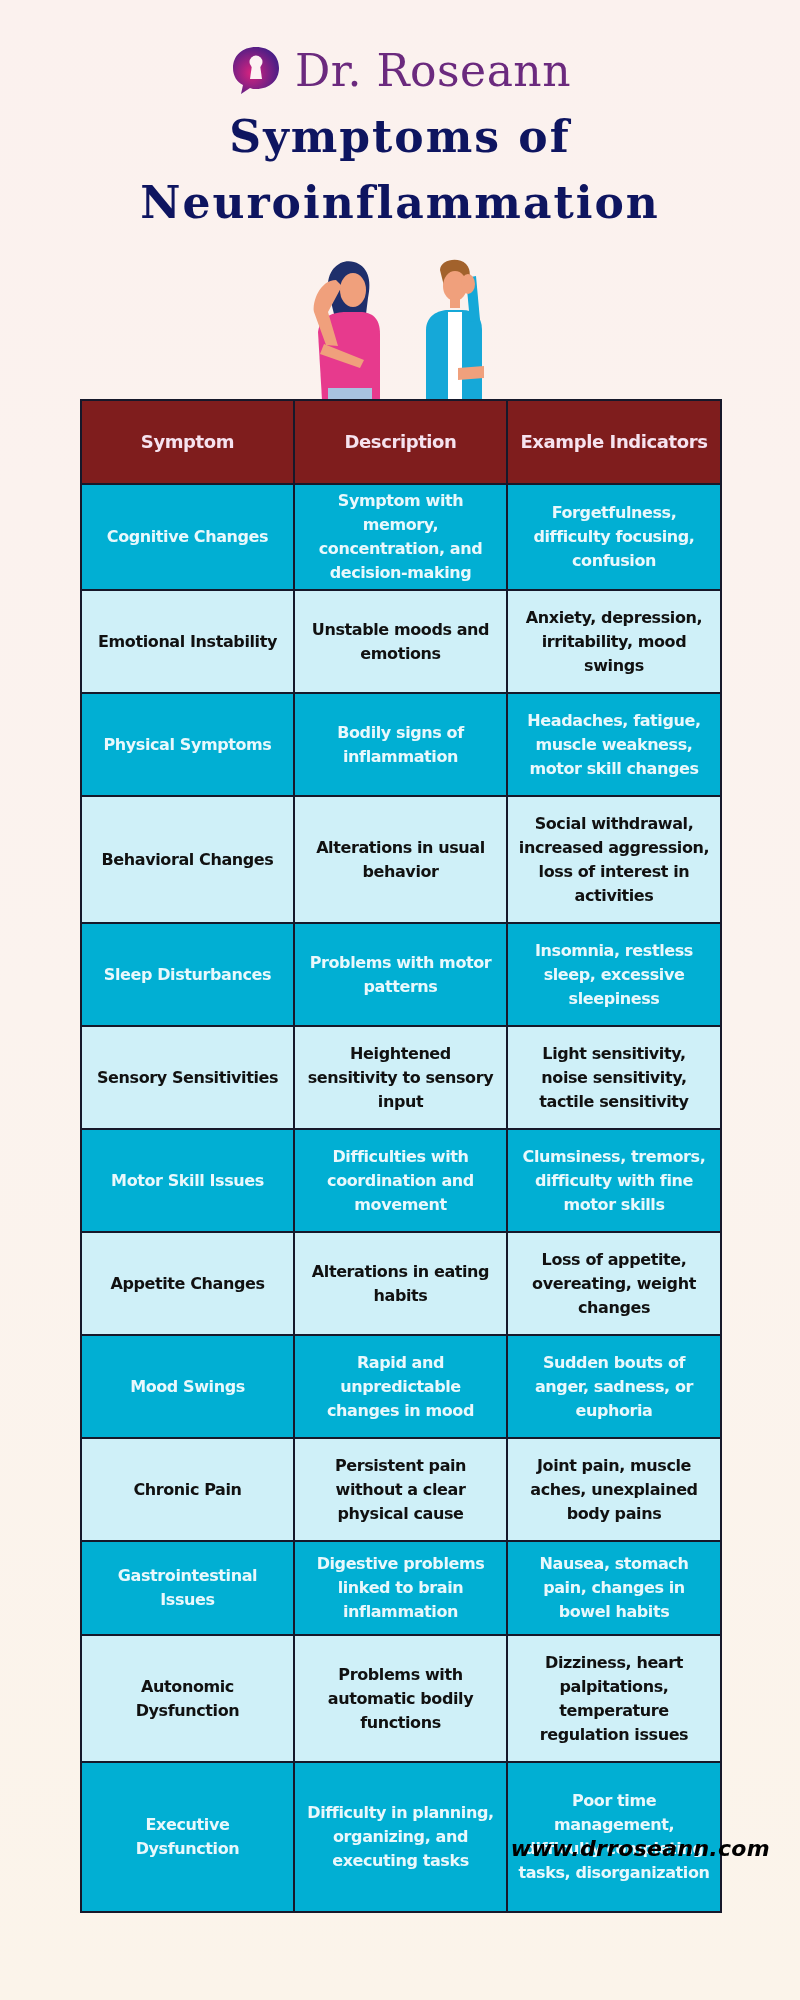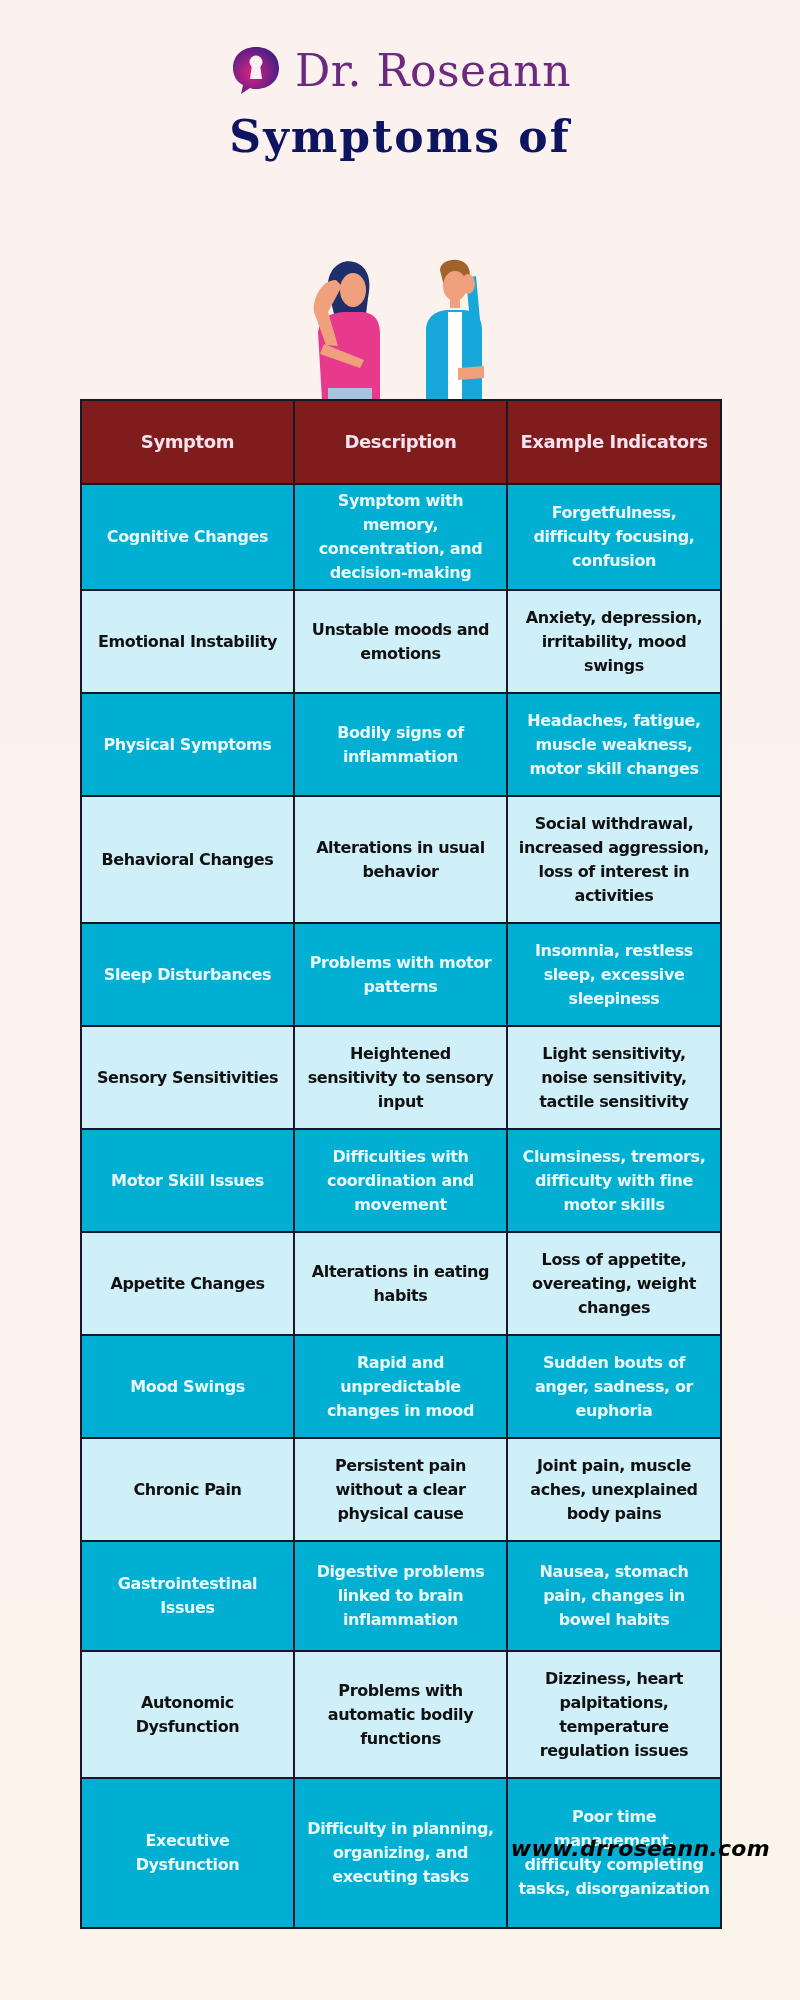--- a/index.html
+++ b/index.html
@@ -56,20 +56,21 @@
     </defs>
     <path d="M27 4 C13 4 4 13 4 25 C4 33 8 39 14 42 L12 51 L21 45 C23 46 25 46 27 46 C41 46 50 37 50 25 C50 13 41 4 27 4 Z" fill="url(#lg)"></path>
     <circle cx="27" cy="19" r="6.5" fill="#fdf1f3"></circle>
     <path d="M23 22 L31 22 L33 36 L21 36 Z" fill="#fdf1f3"></path>
   </svg>
   <span class="logo-text">Dr. Roseann</span>
 </div>
 
 <div class="title">
   <div>Symptoms of</div>
+  <div>Neuroinflammation</div>
 </div>
 
 <svg class="illustration" viewBox="0 0 200 150">
 
   <path d="M30 40 C28 18 44 8 56 12 C70 16 74 30 70 48 L66 80 L40 80 Z" fill="#1f2f6b"></path>
   <ellipse cx="55" cy="40" rx="13" ry="17" fill="#f0a07c"></ellipse>
   <path d="M20 82 C22 66 36 62 48 62 L62 62 C74 62 82 68 82 84 L82 150 L24 150 Z" fill="#e73a8d"></path>
   <path d="M28 95 L16 62 C14 52 22 30 38 30 L44 36 L30 62 L40 96 Z" fill="#f0a07c"></path>
   <path d="M26 94 L66 110 L62 118 L22 104 Z" fill="#f0a07c"></path>
   <rect x="30" y="138" width="44" height="12" fill="#a8c3e0"></rect>
@@ -141,21 +142,21 @@
       <tr class="dark" style="height: 103px;">
         <td>Mood Swings</td>
         <td>Rapid and unpredictable changes in mood</td>
         <td>Sudden bouts of anger, sadness, or euphoria</td>
       </tr>
       <tr class="light" style="height: 103px;">
         <td>Chronic Pain</td>
         <td>Persistent pain without a clear physical cause</td>
         <td>Joint pain, muscle aches, unexplained body pains</td>
       </tr>
-      <tr class="dark" style="height: 110px; margin-left: 36px;">
+      <tr class="dark" style="height: 94px; margin-left: 36px;">
         <td>Gastrointestinal Issues</td>
         <td>Digestive problems linked to brain inflammation</td>
         <td>Nausea, stomach pain, changes in bowel habits</td>
       </tr>
       <tr class="light" style="height: 127px;">
         <td>Autonomic Dysfunction</td>
         <td>Problems with automatic bodily functions</td>
         <td>Dizziness, heart palpitations, temperature regulation issues</td>
       </tr>
       <tr class="dark" style="height: 150px;">

